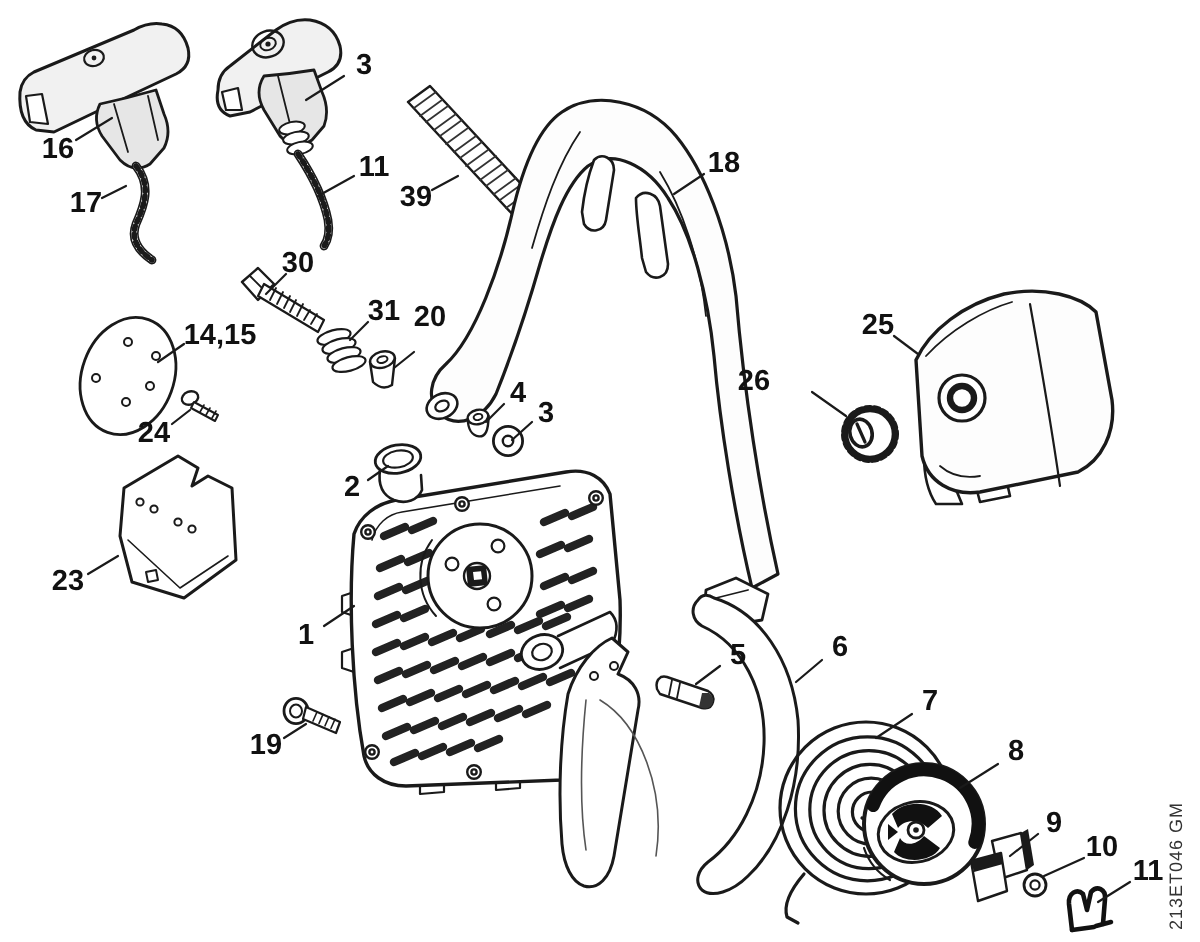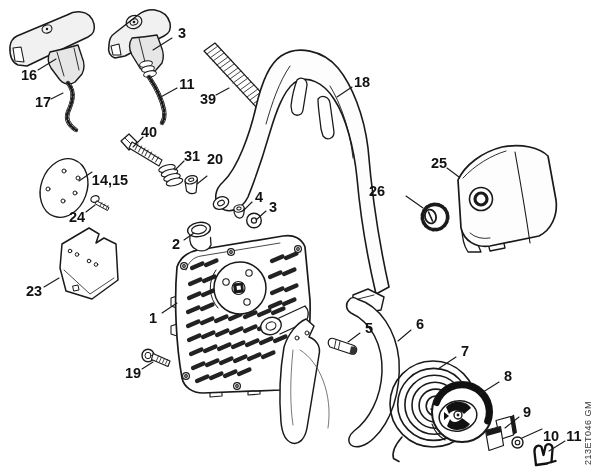--- a/index.html
+++ b/index.html
@@ -373,31 +373,31 @@
 
 <div class="part-label" style="left:153px;top:318px">1</div>
 <div class="part-label" style="left:176px;top:244px">2</div>
 <div class="part-label" style="left:273px;top:207px">3</div>
 <div class="part-label" style="left:259px;top:197px">4</div>
 <div class="part-label" style="left:369px;top:328px">5</div>
 <div class="part-label" style="left:420px;top:324px">6</div>
 <div class="part-label" style="left:465px;top:351px">7</div>
 <div class="part-label" style="left:508px;top:376px">8</div>
 <div class="part-label" style="left:527px;top:412px">9</div>
-<div class="part-label" style="left:551px;top:436px">10</div>
+<div class="part-label" style="left:551px;top:424px">10</div>
 <div class="part-label" style="left:574px;top:436px">11</div>
 <div class="part-label" style="left:182px;top:33px">3</div>
 <div class="part-label" style="left:187px;top:84px">11</div>
-<div class="part-label" style="left:110px;top:180px">14,15</div>
+<div class="part-label" style="left:110px;top:168px">14,15</div>
 <div class="part-label" style="left:29px;top:75px">16</div>
 <div class="part-label" style="left:43px;top:102px">17</div>
 <div class="part-label" style="left:133px;top:373px">19</div>
 <div class="part-label" style="left:362px;top:82px">18</div>
 <div class="part-label" style="left:215px;top:159px">20</div>
 <div class="part-label" style="left:192px;top:156px">31</div>
-<div class="part-label" style="left:149px;top:132px">40</div>
+<div class="part-label" style="left:149px;top:132px">30</div>
 <div class="part-label" style="left:34px;top:291px">23</div>
 <div class="part-label" style="left:77px;top:217px">24</div>
 <div class="part-label" style="left:439px;top:163px">25</div>
 <div class="part-label" style="left:377px;top:191px">26</div>
 <div class="part-label" style="left:208px;top:99px">39</div>
 
 </div>
 
 </body></html>

